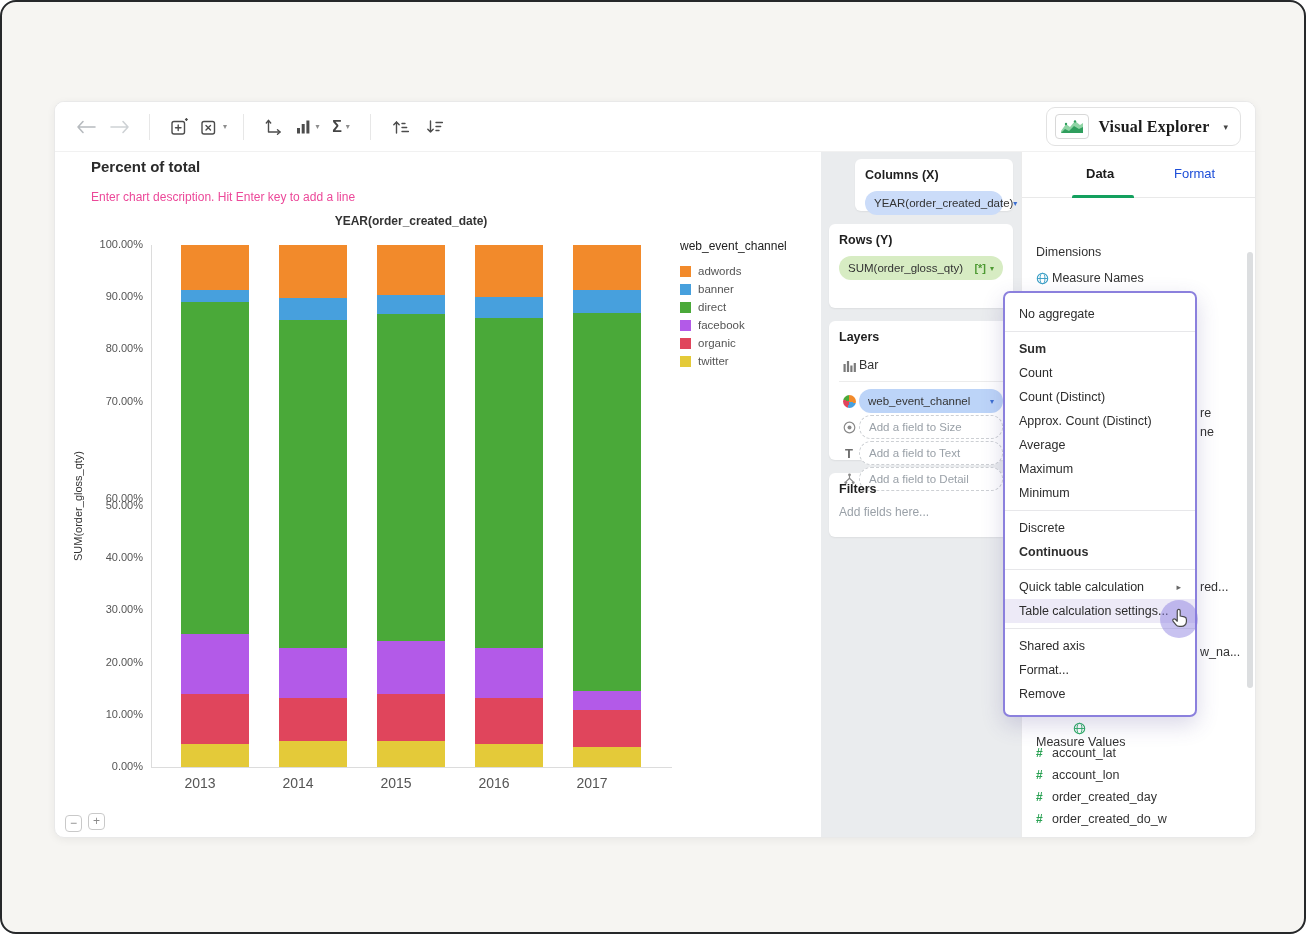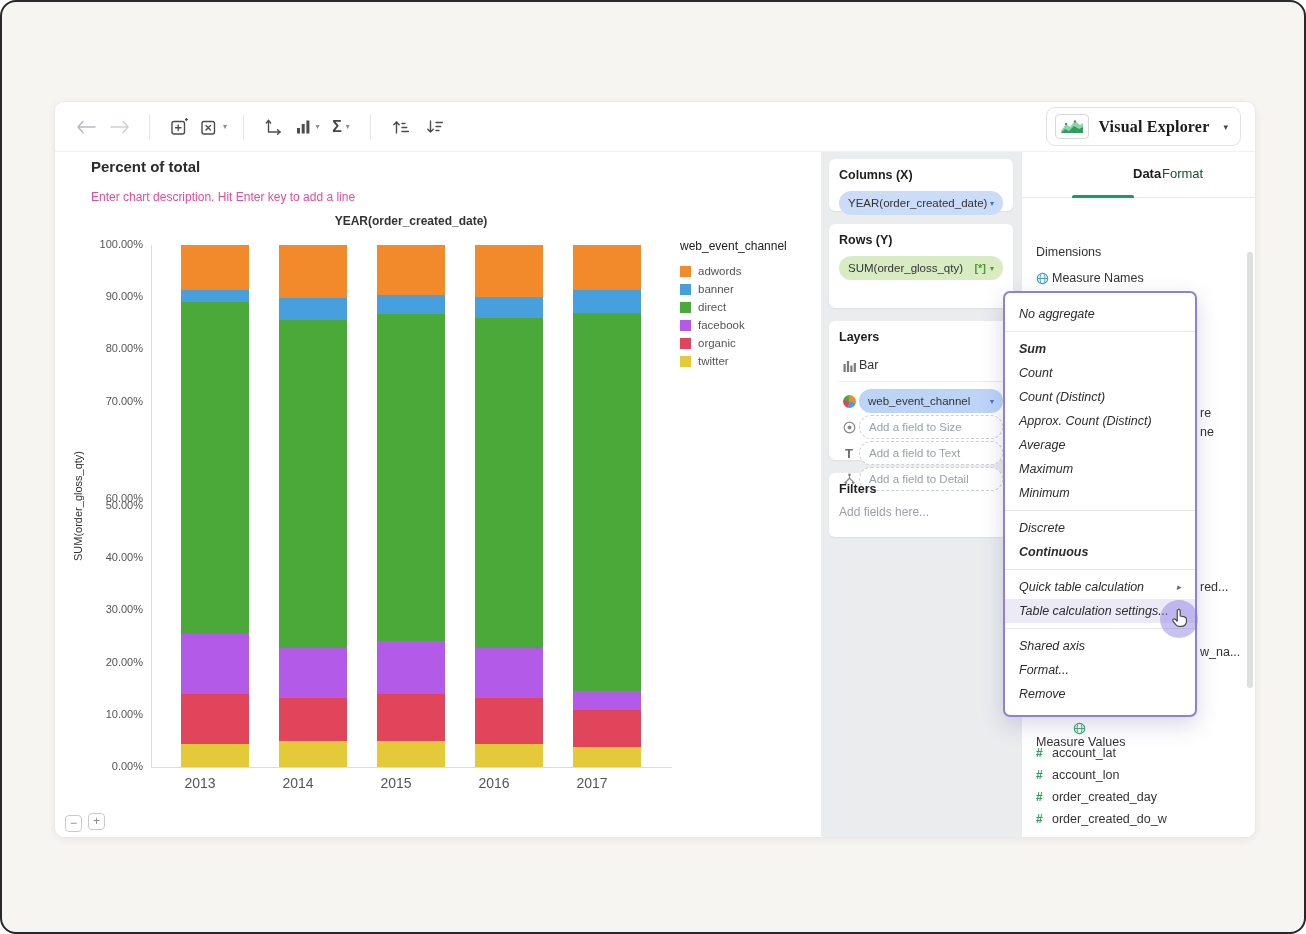--- a/index.html
+++ b/index.html
@@ -47,37 +47,37 @@
   .layer-row{display:flex;align-items:center;height:26px;}
   .layer-icon{width:20px;flex:none;display:flex;align-items:center;justify-content:center;color:#666;}
   .layer-name{font-size:12.5px;color:#333;}
   .bar-row{border-bottom:1px solid #ececec;margin-bottom:6px;padding-bottom:4px;height:24px;}
   .pill-dashed{flex:1;border:1px dashed #cdd0d4;border-radius:12px;height:22px;line-height:22px;padding:0 9px;color:#9aa1a8;font-size:11.5px;background:#fff;cursor:pointer;}
   .filters-hint{font-size:12px;color:#9aa1a8;}
 
   
   .fields-panel{position:absolute;left:966px;top:50px;width:236px;bottom:0;background:#fff;border-left:1px solid #ebebeb;box-sizing:border-box;}
   .tabs{position:relative;height:45px;border-bottom:1px solid #e9e9e9;}
-  .tab-data{position:absolute;left:64px;top:14px;font-size:13px;font-weight:700;color:#1b1b1b;cursor:pointer;margin-left:47px;}
+  .tab-data{position:absolute;left:64px;top:14px;font-size:13px;font-weight:700;color:#1b1b1b;cursor:pointer;}
   .tab-underline{position:absolute;left:50px;bottom:-1px;width:62px;height:3px;background:#13a05e;border-radius:2px 2px 0 0;}
-  .tab-format{position:absolute;left:140px;top:14px;font-size:13px;color:#14532d;cursor:pointer;}
+  .tab-format{position:absolute;left:152px;top:14px;font-size:13px;color:#1d4ed8;cursor:pointer;}
   .fields-bar{position:absolute;top:45px;left:0;right:0;height:33px;background:#f7f8f8;border-bottom:1px solid #ededed;display:flex;align-items:center;padding:0 14px;box-sizing:border-box;}
   .fields-label{font-size:10.5px;letter-spacing:1.2px;color:#3e3e3e;font-weight:700;}
   .fx{margin-left:auto;color:#13a05e;font-family:"Liberation Serif",serif;font-style:italic;font-size:14px;font-weight:700;cursor:pointer;}
   .fx sup{font-size:9px;font-style:normal;}
   .dim-label{position:absolute;left:14px;top:93px;font-size:12.5px;color:#333;}
   .field-row{position:absolute;left:14px;display:flex;align-items:center;height:18px;font-size:12.5px;color:#333;white-space:nowrap;cursor:pointer;}
   .field-row .ficon{width:16px;flex:none;display:flex;align-items:center;}
   .hash{color:#2ba254;font-weight:700;font-size:12px;}
   .frag{position:absolute;left:178px;width:44px;font-size:12.5px;color:#333;white-space:nowrap;overflow:hidden;}
   .sb{position:absolute;right:4px;top:100px;width:6px;height:436px;background:#dcdee0;border-radius:3px;cursor:pointer;}
 
   
   .menu{position:absolute;left:948px;top:189px;width:194px;background:#fff;border:2px solid #8b80dd;border-radius:7px;box-shadow:0 8px 22px rgba(70,60,140,.20);padding:9px 0;box-sizing:border-box;z-index:50;}
-  .menu-item{height:24px;line-height:24px;padding:0 14px;font-size:12.5px;color:#2d2d2d;display:flex;align-items:center;cursor:pointer;font-style:italic;}
+  .menu-item{height:24px;line-height:24px;padding:0 14px;font-size:12.5px;color:#2d2d2d;display:flex;align-items:center;cursor:pointer;}
   .menu-item.bold{font-weight:700;}
   .menu-item.hovered{background:#edeaf7;}
   .menu-sub{margin-left:auto;color:#666;font-size:9px;}
   .menu-div{height:1px;background:#e7e7ea;margin:5px 0;}
 
   
   .cursor-halo{position:absolute;left:1105px;top:498px;width:38px;height:38px;border-radius:50%;background:rgba(134,120,222,.45);z-index:60;pointer-events:none;}
   .cursor-hand{position:absolute;left:1114px;top:505px;z-index:61;pointer-events:none;}
 </style>
 </head>
@@ -231,21 +231,21 @@
         </div>
         <div class="legend-item">
           <span class="legend-swatch" style="background: rgb(228, 202, 57);"></span>
           <span>twitter</span>
         </div>
       </div>
     <div class="zoom-btn" style="left:10px;top:713px;">−</div>
     <div class="zoom-btn" style="left:33px;top:711px;">+</div>
 
     <div class="shelf">
-      <div class="shelf-card" style="height:52px;">
+      <div class="shelf-card" style="height:52px;margin-left:26px;">
         <div class="shelf-head">Columns (X)</div>
         <div class="pill pill-blue">
           <span>YEAR(order_created_date)</span>
           <span class="pcaret" style="color:#3c6fd1;">▾</span>
         </div>
       </div>
       <div class="shelf-card" style="height:84px;">
         <div class="shelf-head">Rows (Y)</div>
         <div class="pill pill-green">
           <span>SUM(order_gloss_qty)</span>

